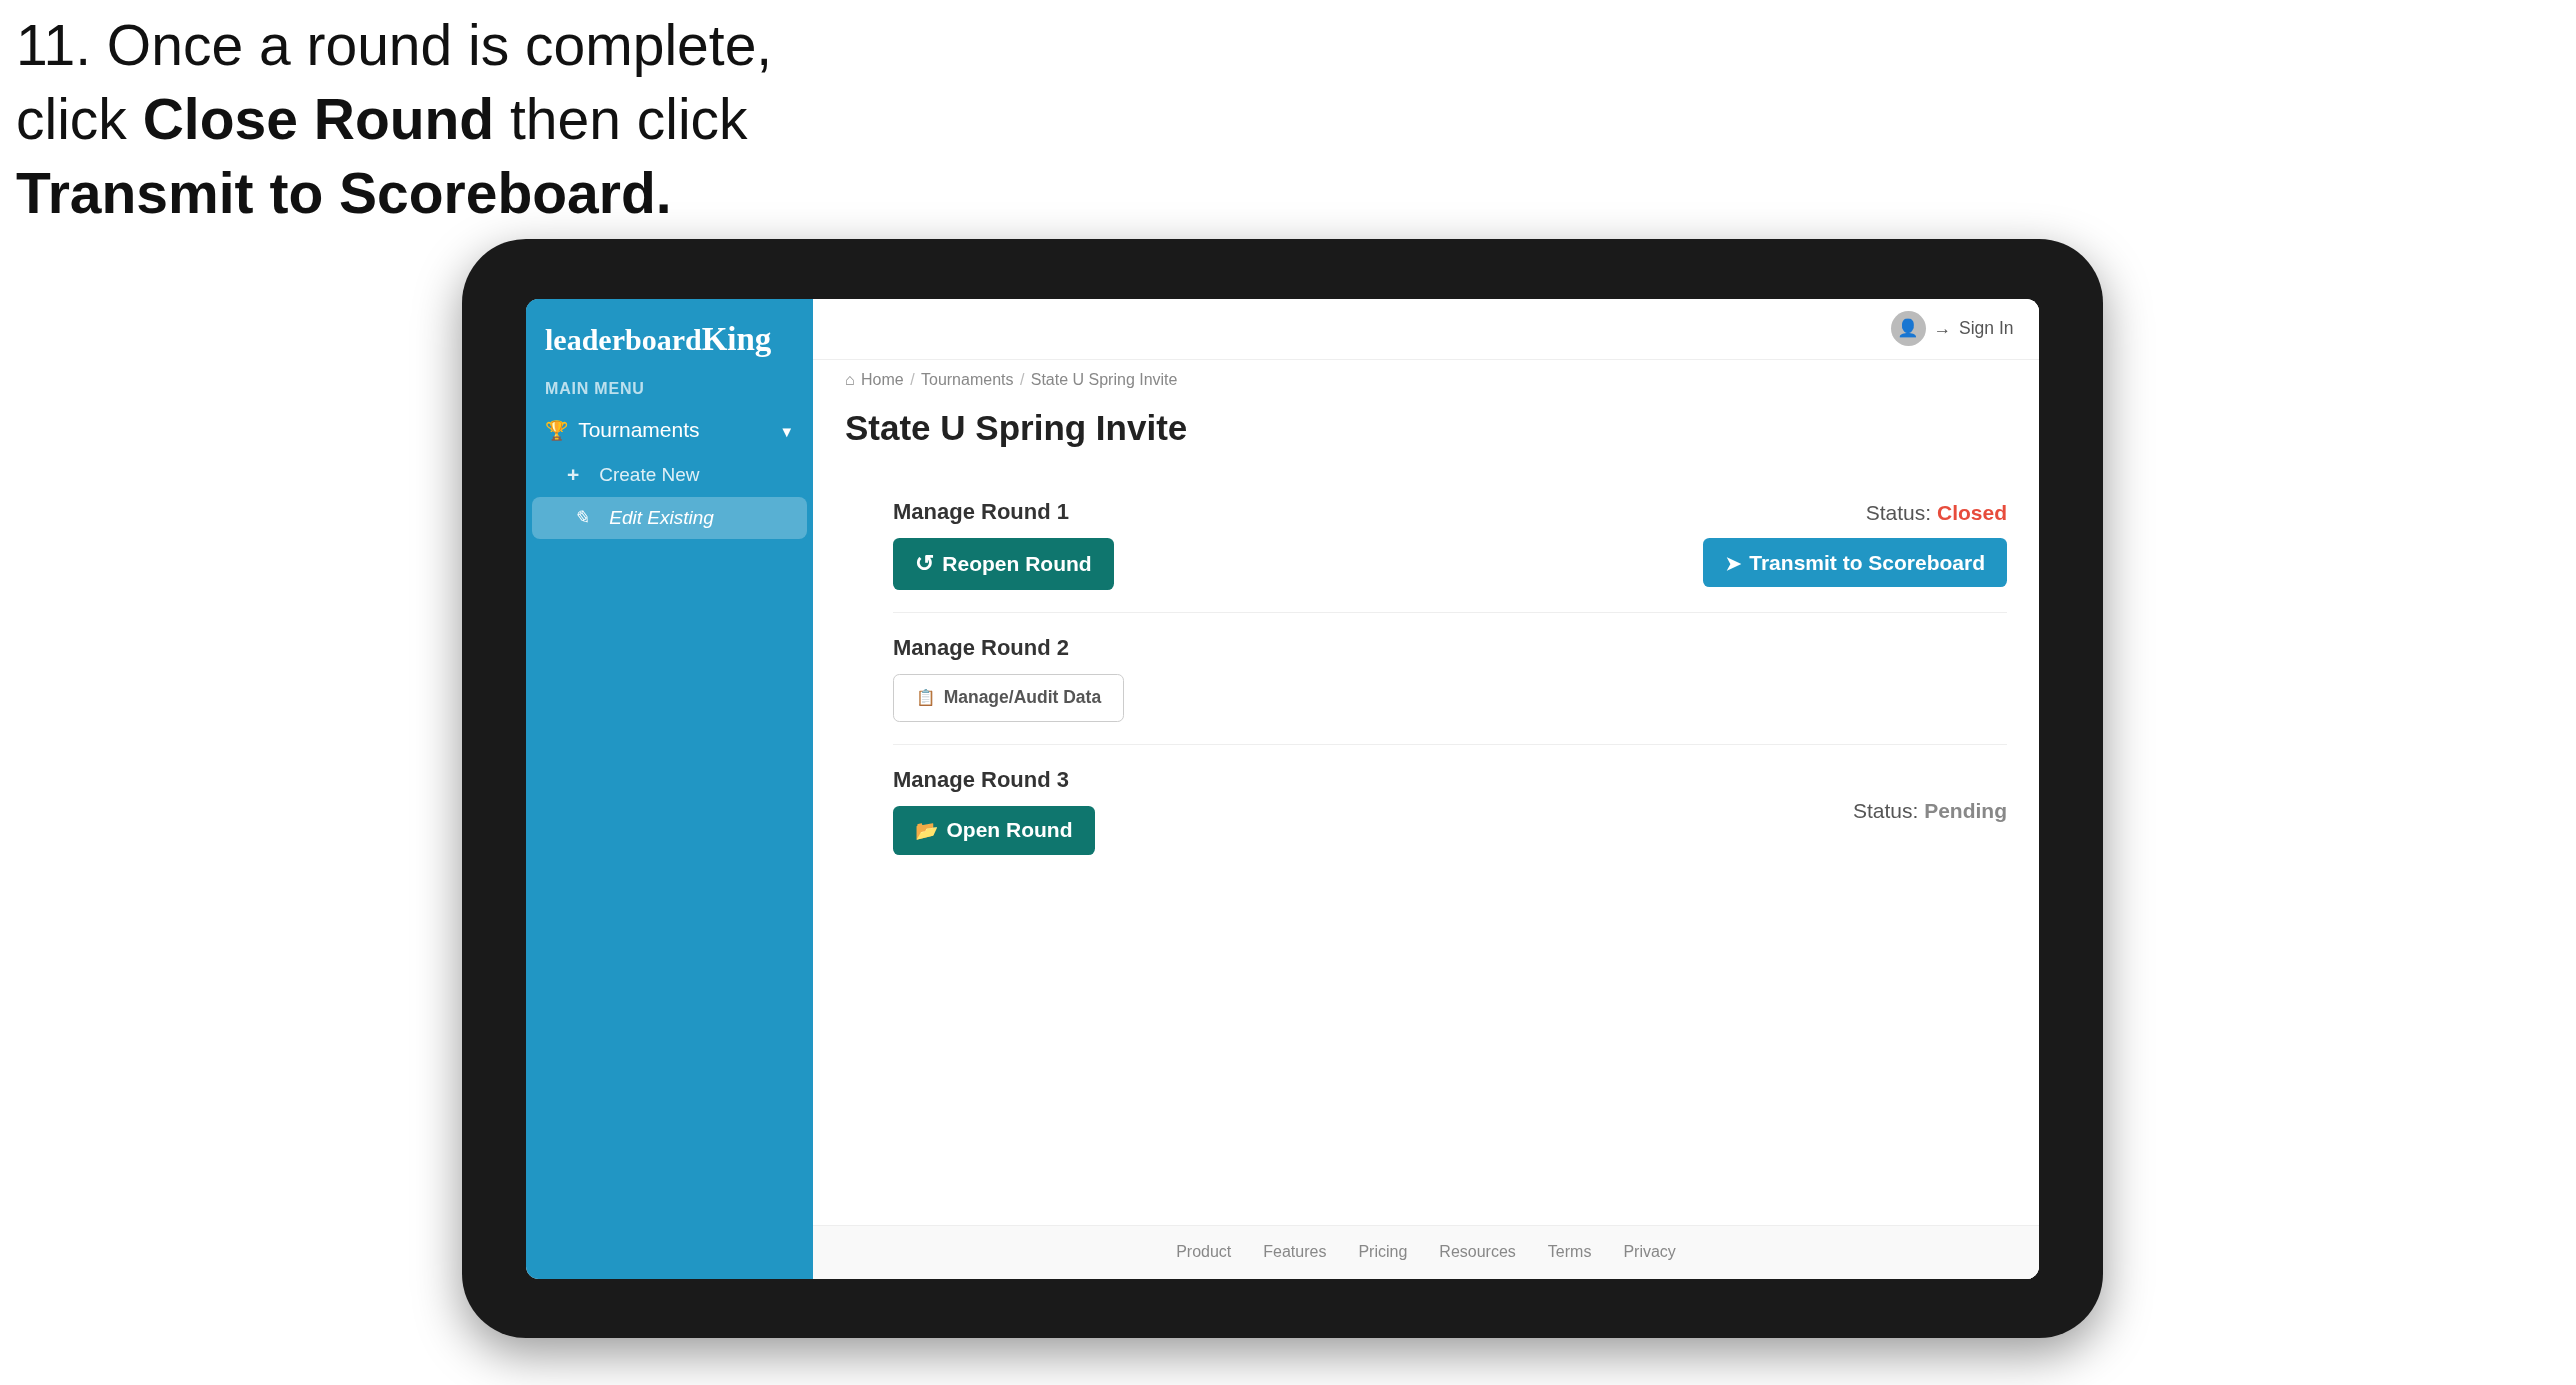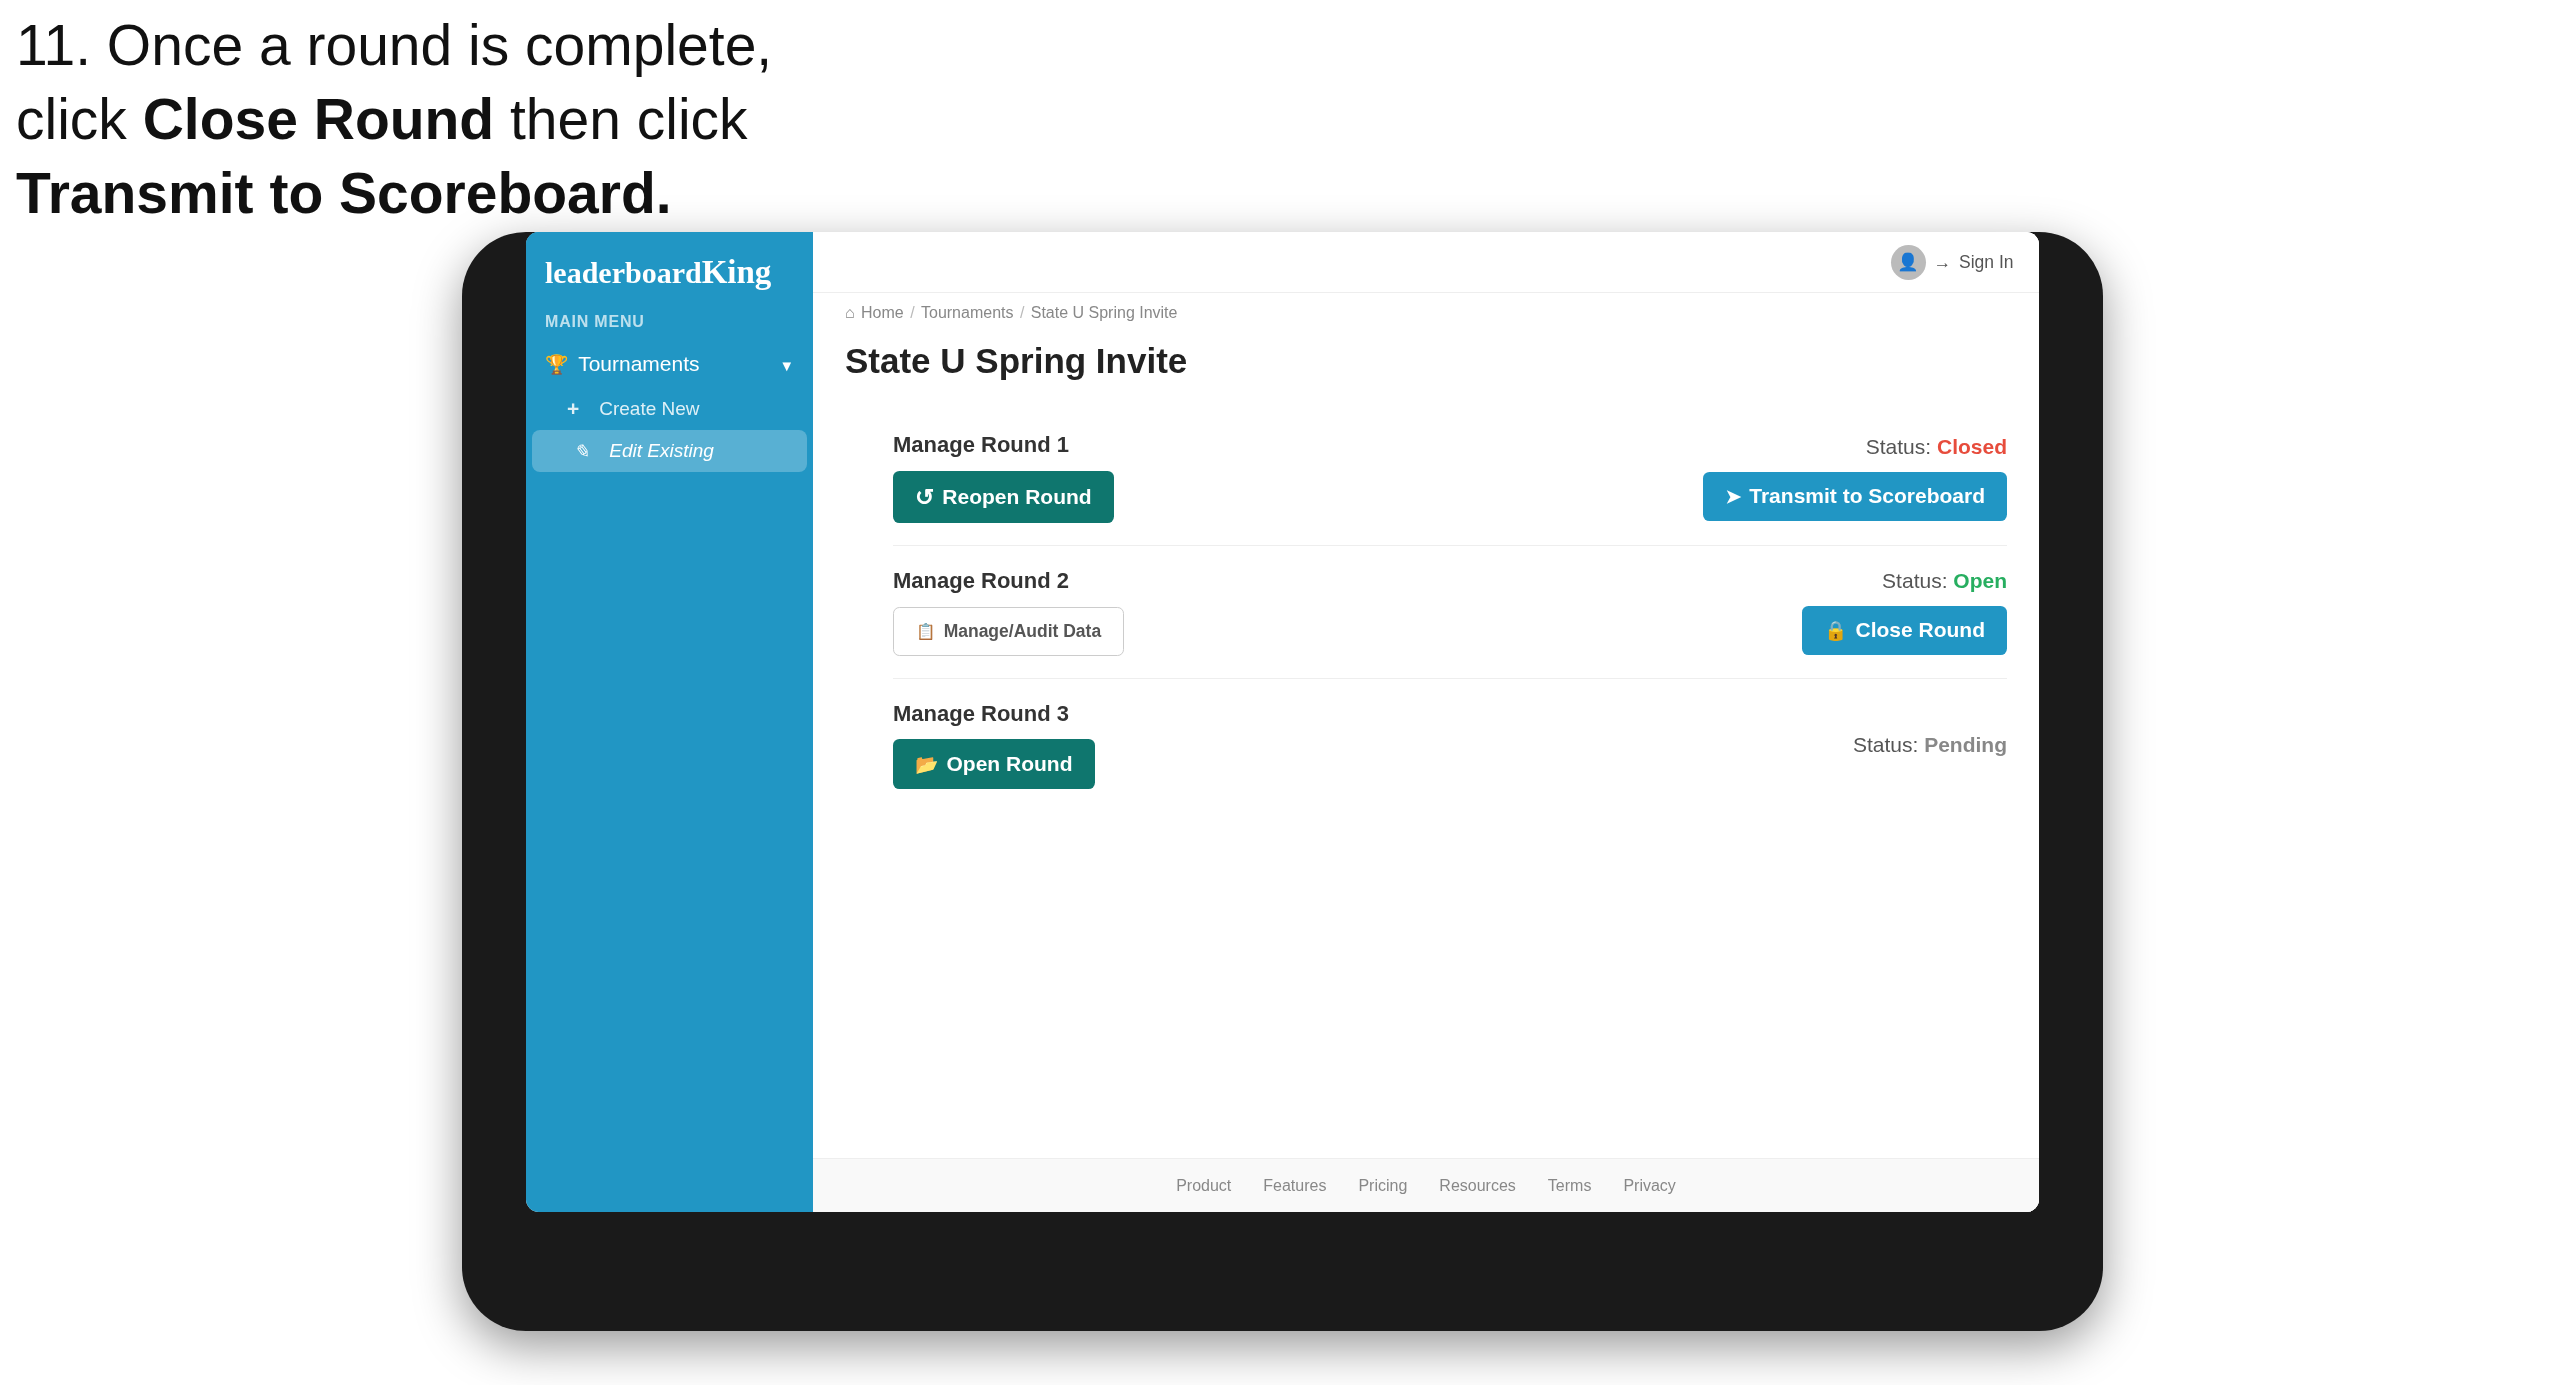--- a/index.html
+++ b/index.html
@@ -32,29 +32,29 @@
       top: 0;
       left: 0;
       width: 2576px;
       height: 1386px;
       pointer-events: none;
     }
 
     
     .tablet-shell {
       position: absolute;
-      top: 232px;
+      top: 239px;
       left: 462px;
       width: 1641px;
       height: 1099px;
       background: #1a1a1a;
       border-radius: 64px;
       box-shadow: 0 16px 48px rgba(0,0,0,0.4);
       display: flex;
-      align-items: flex-start;
+      align-items: center;
       justify-content: center;
     }
 
     
     .tablet-screen {
       width: 1513px;
       height: 980px;
       background: #f5f5f5;
       border-radius: 12.7px;
       overflow: hidden;
@@ -397,30 +397,20 @@
           </div>
 
           <div class="round-section">
             <div class="round-left">
               <div class="round-title">Manage Round 2</div>
               <button class="btn btn-outline">
                 <span class="icon-audit"></span>
                 <span>Manage/Audit Data</span>
               </button>
             </div>
-            <div class="round-right">
-              <div class="status-text">
-                <span>Status:</span>
-                <span class="status-open">Open</span>
-              </div>
-              <button class="btn btn-blue">
-                <span class="icon-close-round"></span>
-                <span>Close Round</span>
-              </button>
-            </div>
           </div>
 
           <div class="round-section" style="border-bottom:none;">
             <div class="round-left">
               <div class="round-title">Manage Round 3</div>
               <button class="btn btn-gold">
                 <span class="icon-open-round"></span>
                 <span>Open Round</span>
               </button>
             </div>

